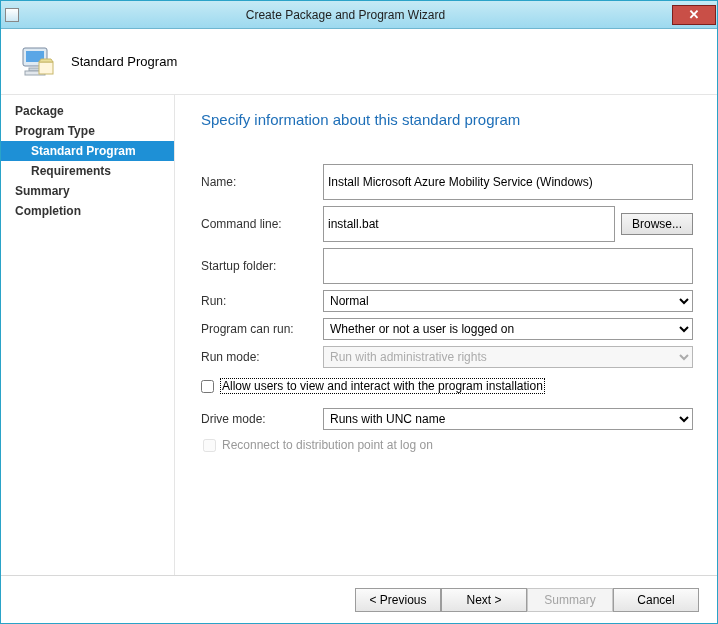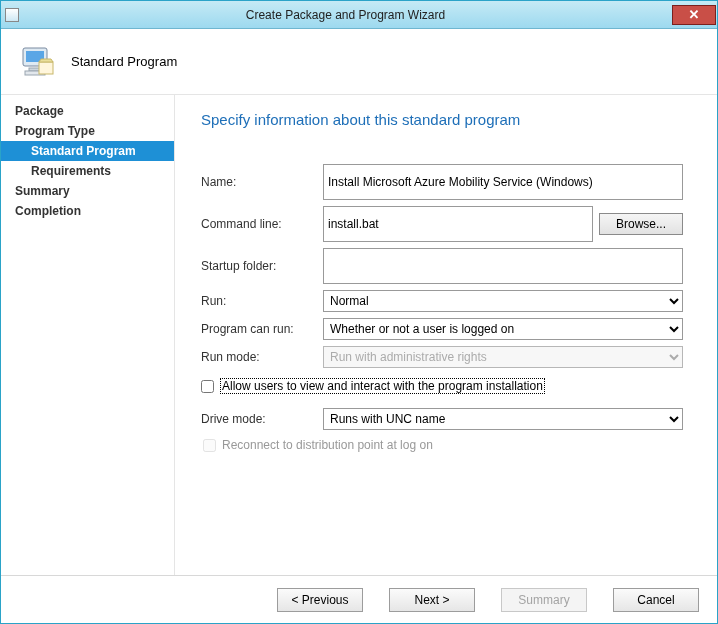--- a/index.html
+++ b/index.html
@@ -77,21 +77,21 @@
     color: #333;
     cursor: default;
   }
   .nav-item.sub { padding-left: 30px; }
   .nav-item.selected {
     background: #1e90d6;
     color: #fff;
   }
   .content {
     flex: 1;
-    padding: 16px 34px 10px 26px;
+    padding: 16px 24px 10px 26px;
     position: relative;
   }
   .instruction {
     color: #1e6fb8;
     font-size: 15px;
     margin-bottom: 36px;
   }
   .form-row {
     display: flex;
     align-items: center;
@@ -106,21 +106,21 @@
     height: 36px;
     border: 1px solid #999;
     padding: 1px 4px;
     font-family: inherit;
     font-size: 12px;
     background: #fff;
   }
   .form-row select { height: 22px; padding: 1px 2px; }
   .form-row .wide { flex: 1; }
   .form-row .btn-browse {
-    width: 84px; height: 22px;
+    width: 72px; height: 22px;
     margin-left: 6px;
     border: 1px solid #8a8a8a;
     background: linear-gradient(#f5f5f5,#e2e2e2);
     font-size: 12px;
     cursor: default;
   }
   select:disabled, input:disabled {
     color: #888;
     background: #f4f4f4;
   }
@@ -140,21 +140,21 @@
   }
   .checkrow.disabled { color: #999; }
   .checkrow.disabled input { opacity: .6; }
   .footer {
     height: 48px;
     border-top: 1px solid #d8d8d8;
     display: flex;
     align-items: center;
     justify-content: flex-end;
     padding-right: 18px;
-    gap: 26px;
+    gap: 0;
     background: #fff;
   }
   .footer button {
     width: 86px; height: 24px;
     border: 1px solid #9c9c9c;
     background: linear-gradient(#fbfbfb,#e6e6e6);
     font-family: inherit;
     font-size: 12px;
     cursor: default;
   }

